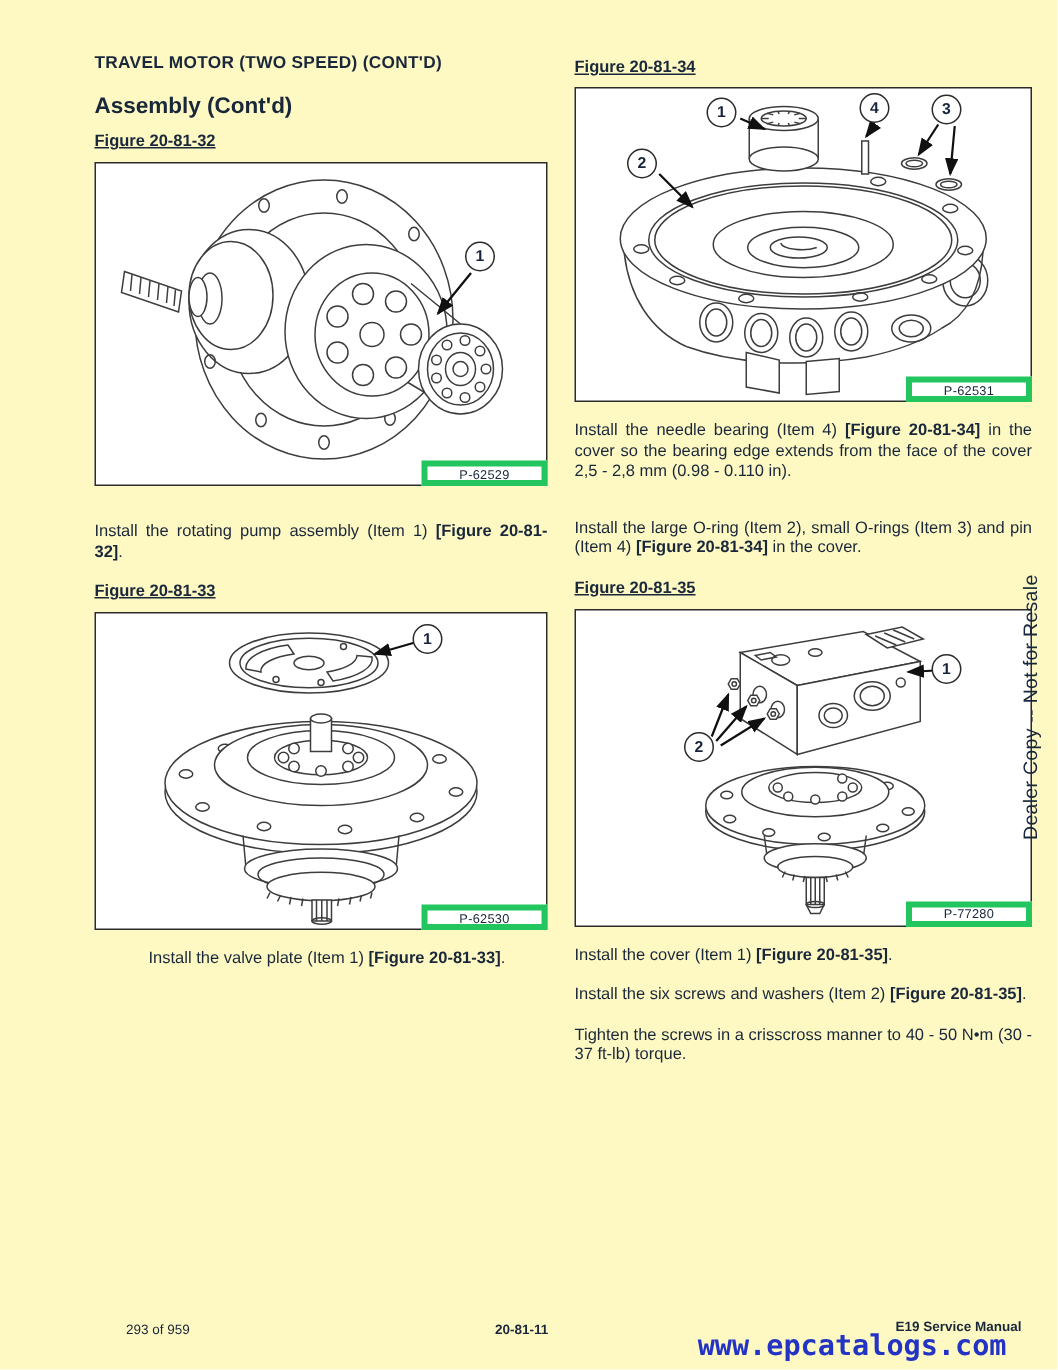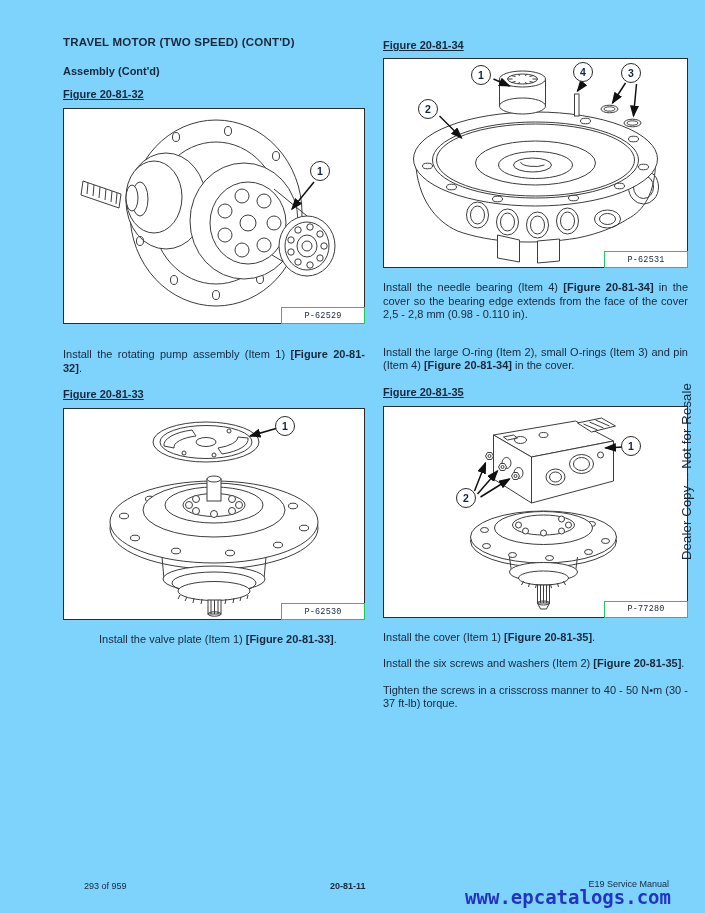--- a/index.html
+++ b/index.html
@@ -1,55 +1,55 @@
 <!DOCTYPE html>
 <html><head>
 <meta charset="utf-8">
 <style>
   * { margin:0; padding:0; box-sizing:border-box; }
   html,body { background:#fff; }
   .page {
-    position:relative; width:705px; height:913px; background:#7dd3fc;
+    position:relative; width:705px; height:913px; background:#fef9c3;
     font-family:"Liberation Sans", sans-serif; color:#19273a; overflow:hidden;
   }
   .col { position:absolute; }
   .col-left  { left:63px;  top:36px; width:302px; }
   .col-right { left:383px; top:40px; width:305px; }
   .h-title { font-size:11.5px; font-weight:bold; line-height:12px; margin-bottom:17px; letter-spacing:0.2px; }
-  .h-sub   { font-size:11px;   font-weight:bold; line-height:12px; margin-bottom:12px; }
+  .h-sub   { font-size:15px;   font-weight:bold; line-height:12px; margin-bottom:12px; }
   .fig-label { font-size:11px; font-weight:bold; line-height:11px; margin-bottom:8px;text-decoration:underline; }
   p.body { font-size:11px; line-height:13.5px; text-align:justify; margin-bottom:13px; }
   p.body b { font-weight:bold; }
   .mb14 { margin-bottom:14px !important;margin-top:24px; }
   .figbox {
     position:relative; width:100%; border:1px solid #2b2b2b; background:#fff;
     margin-bottom:13px;
   }
   .figbox.h216 { height:216px; }
   .figbox.h212 { height:212px; }
   .figbox.h210 { height:210px; }
   .figbox svg { display:block; }
   .pnbox {
     position:absolute; right:-1px; bottom:-1px; width:84px; height:17px;
-    border:1px solid #22c55e; background:#fff; display:flex; align-items:center;
-    justify-content:center; font-size:8.5px; letter-spacing:0.2px; color:#19273a;font-family:Liberation Mono, monospace;
+    border:4px solid #22c55e; background:#fff; display:flex; align-items:center;
+    justify-content:center; font-size:8.5px; letter-spacing:0.2px; color:#19273a;
   }
   .callout {
     position:absolute; width:20px; height:20px; border:1.4px solid #2a2a2a;
     border-radius:50%; background:#fff; display:flex; align-items:center;
     justify-content:center; font-size:10.5px; font-weight:600; color:#16233a;
   }
   .watermark {
     position:absolute; left:679px; top:362px; width:22px; height:198px;
     writing-mode:vertical-rl; transform:rotate(180deg); white-space:nowrap;
     font-size:13px; letter-spacing:0.2px; color:#19273a;
   }
   .footer-pageinfo { position:absolute; left:84px; top:881px; font-size:9px; }
   .footer-section  { position:absolute; left:330px; top:881px; width:80px; text-align:left; font-size:9px; font-weight:bold; }
-  .footer-manual   { position:absolute; right:36px; top:879px; font-size:9px; font-weight:normal; }
+  .footer-manual   { position:absolute; right:24px; top:879px; font-size:9px; font-weight:bold; }
   .footer-site {
     position:absolute; right:34px; top:886px; font-family:"DejaVu Sans Mono", monospace;
     font-weight:bold; font-size:19px; color:#2334c5; text-decoration:none;
   }
   .draw { stroke:#3d3d3d; stroke-width:1; fill:none; }
   .wfill { fill:#ffffff; }
   .arrow { stroke:#101010; stroke-width:1.5; fill:none; }
 </style>
 </head>
 <body>

